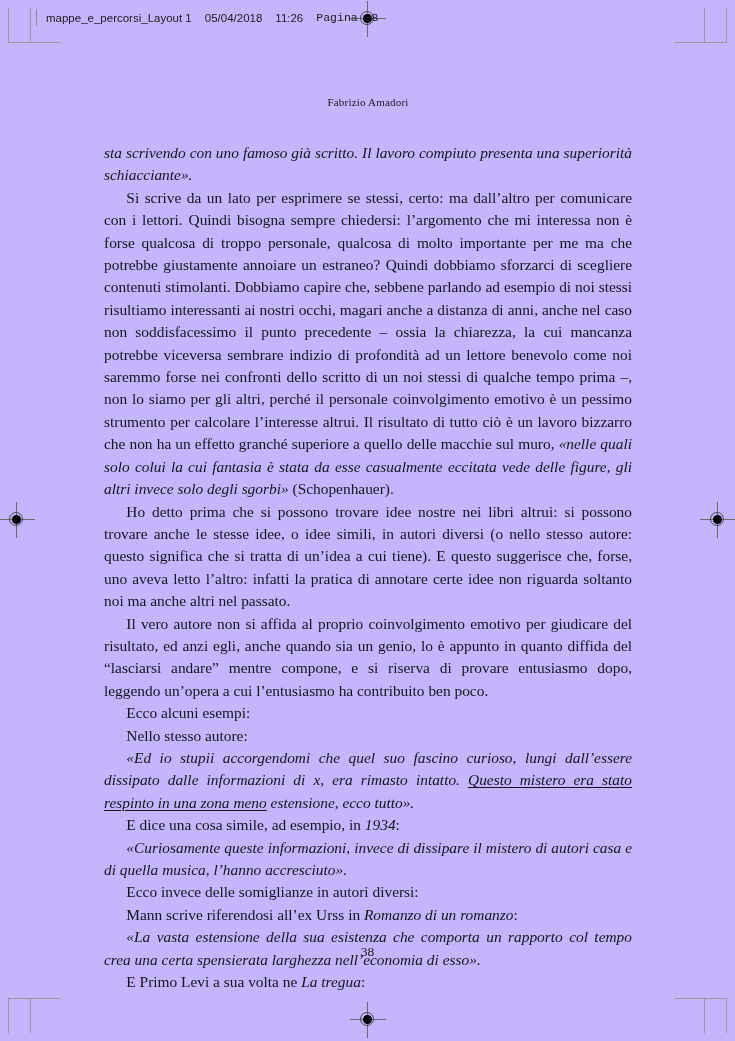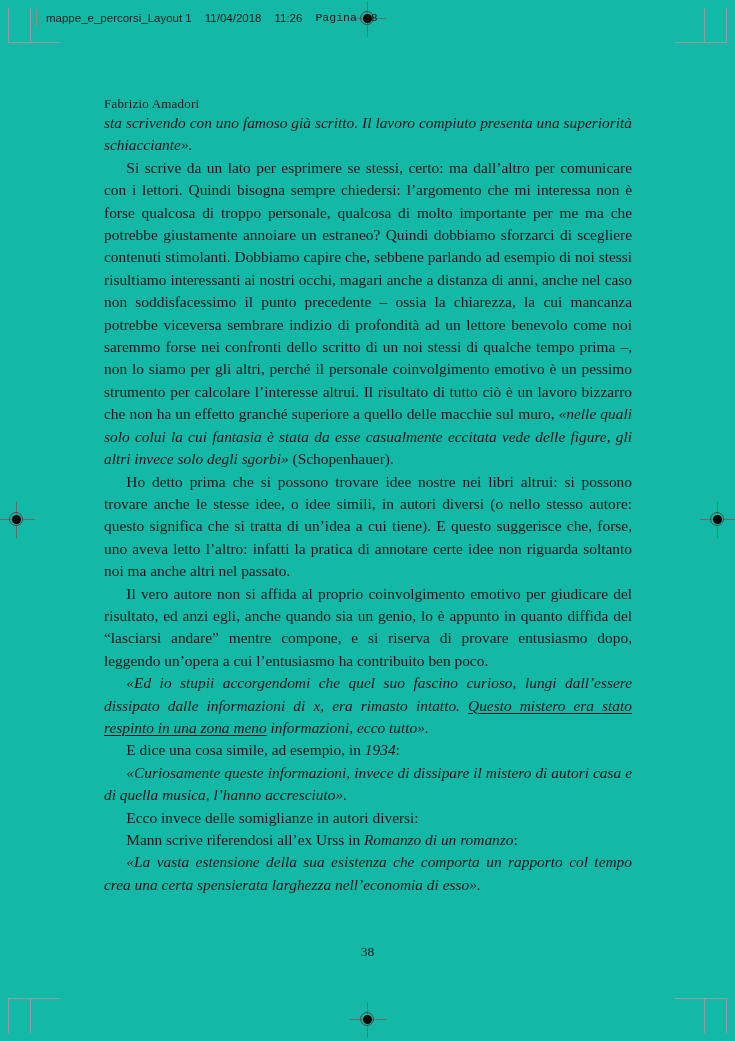--- a/index.html
+++ b/index.html
@@ -10,21 +10,21 @@
   }
   body {
     font-family: "Liberation Serif", serif;
     color: #1a1a1a;
   }
 
   .page {
     position: relative;
     width: 735px;
     height: 1041px;
-    background: #14b8a6;
+    background: #c4b5fd;
     overflow: hidden;
   }
 
   
   .crop-mark {
     position: absolute;
     background: transparent;
   }
   .crop-mark .h {
     position: absolute;
@@ -125,23 +125,24 @@
 
   
   .content {
     position: absolute;
     left: 104px;
     top: 96px;
     width: 528px;
   }
 
   .running-head {
-    text-align: left;
-    font-size: 13px;
+    text-align: center;
+    font-size: 11px;
     letter-spacing: 0.2px;
+    margin-bottom: 34px;
     color: #1a1a1a;
   }
 
   p {
     margin: 0;
     font-size: 15.4px;
     line-height: 1.455;
     text-align: justify;
     text-justify: inter-word;
     -webkit-hyphens: manual;
@@ -219,50 +220,53 @@
   <div class="reg-target reg-header">
     <div class="cross-h"></div>
       <div class="cross-v"></div>
     <div class="ring"></div>
       <div class="dot"></div>
   </div>
 
   <div class="slug">
     <div class="rule"></div>
     <span class="field">mappe_e_percorsi_Layout 1</span>
-    <span class="field">11/04/2018</span>
+    <span class="field">05/04/2018</span>
     <span class="field">11:26</span>
     <span class="field">Pagina 38</span>
   </div>
 
   <div class="content">
 
     <div class="running-head">Fabrizio Amadori</div>
 
     <p class="noindent italic">sta scrivendo con uno famoso già scritto. Il lavoro compiuto presenta una superiorità schiacciante».</p>
 
     <p class="indent"><span>Si scrive da un lato per esprimere se stessi, certo: ma dall’altro per comunicare con i lettori. Quindi bisogna sempre chiedersi: l’argomento che mi interessa non è forse qualcosa di troppo personale, qualcosa di molto importante per me ma che potrebbe giustamente annoiare un estraneo? Quindi dobbiamo sforzarci di scegliere contenuti stimolanti. Dobbiamo capire che, sebbene parlando ad esempio di noi stessi risultiamo interessanti ai nostri occhi, magari anche a distanza di anni, anche nel caso non soddisfacessimo il punto precedente – ossia la chiarezza, la cui mancanza potrebbe viceversa sembrare indizio di profondità ad un lettore benevolo come noi saremmo forse nei confronti dello scritto di un noi stessi di qualche tempo prima –, non lo siamo per gli altri, perché il personale coinvolgimento emotivo è un pessimo strumento per calcolare l’interesse altrui. Il risultato di tutto ciò è un lavoro bizzarro che non ha un effetto granché superiore a quello delle macchie sul muro, </span><em class="ital">«nelle quali solo colui la cui fantasia è stata da esse casualmente eccitata vede delle figure, gli altri invece solo degli sgorbi»</em><span> (Schopenhauer).</span></p>
 
     <p class="indent">Ho detto prima che si possono trovare idee nostre nei libri altrui: si possono trovare anche le stesse idee, o idee simili, in autori diversi (o nello stesso autore: questo significa che si tratta di un’idea a cui tiene). E questo suggerisce che, forse, uno aveva letto l’altro: infatti la pratica di annotare certe idee non riguarda soltanto noi ma anche altri nel passato.</p>
 
     <p class="indent">Il vero autore non si affida al proprio coinvolgimento emotivo per giudicare del risultato, ed anzi egli, anche quando sia un genio, lo è appunto in quanto diffida del “lasciarsi andare” mentre compone, e si riserva di provare entusiasmo dopo, leggendo un’opera a cui l’entusiasmo ha contribuito ben poco.</p>
 
-
-
-
-    <p class="indent italic"><span>«Ed io stupii accorgendomi che quel suo fascino curioso, lungi dall’essere dissipato dalle informazioni di x, era rimasto intatto. </span><u class="underlined">Questo mistero era stato respinto in una zona meno</u><span> informazioni, ecco tutto».</span></p>
+    <p class="indent">Ecco alcuni esempi:</p>
+
+    <p class="indent">Nello stesso autore:</p>
+
+
+    <p class="indent italic"><span>«Ed io stupii accorgendomi che quel suo fascino curioso, lungi dall’essere dissipato dalle informazioni di x, era rimasto intatto. </span><u class="underlined">Questo mistero era stato respinto in una zona meno</u><span> estensione, ecco tutto».</span></p>
 
     <p class="indent"><span>E dice una cosa simile, ad esempio, in </span><em class="ital">1934</em><span>:</span></p>
 
     <p class="indent italic">«Curiosamente queste informazioni, invece di dissipare il mistero di autori casa e di quella musica, l’hanno accresciuto».</p>
 
     <p class="indent">Ecco invece delle somiglianze in autori diversi:</p>
 
     <p class="indent"><span>Mann scrive riferendosi all’ex Urss in </span><em class="ital">Romanzo di un romanzo</em><span>:</span></p>
 
     <p class="indent italic">«La vasta estensione della sua esistenza che comporta un rapporto col tempo crea una certa spensierata larghezza nell’economia di esso».</p>
 
+    <p class="indent"><span>E Primo Levi a sua volta ne </span><em class="ital">La tregua</em><span>:</span></p>
 
   </div>
 
   <div class="folio">38</div>
 
 </div>
 
 </body></html>

